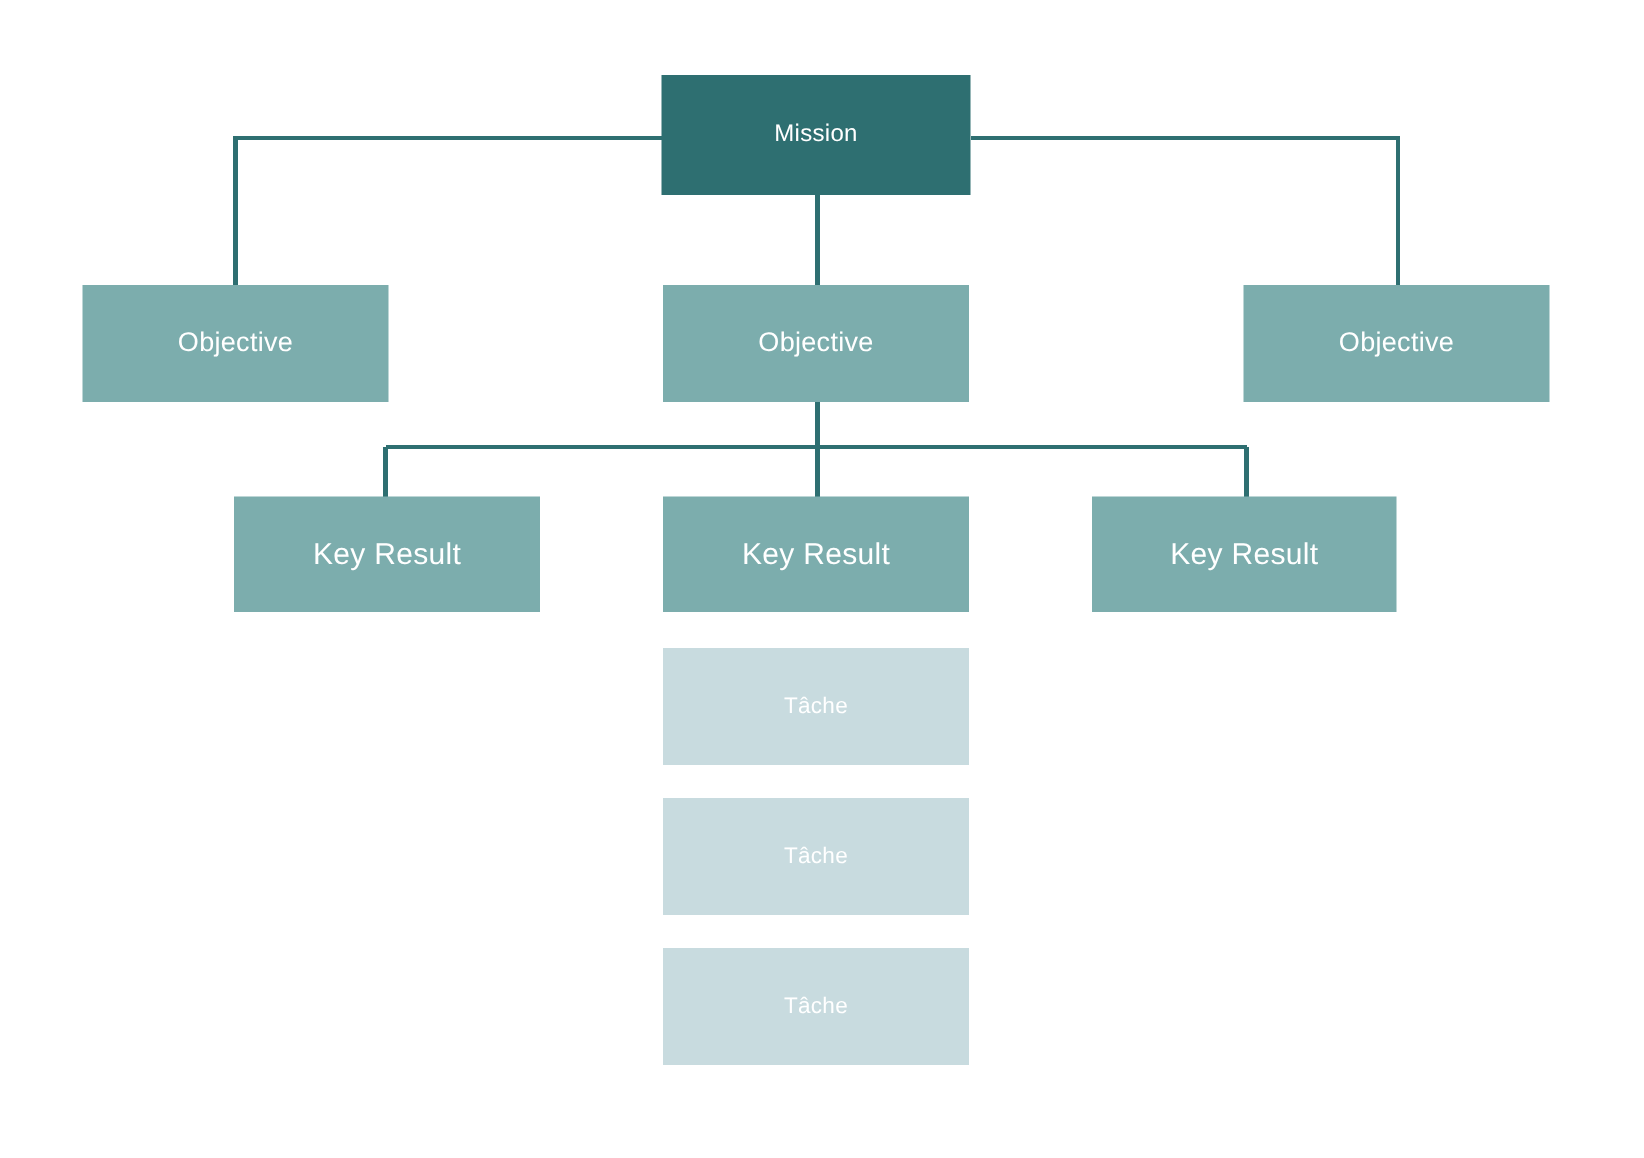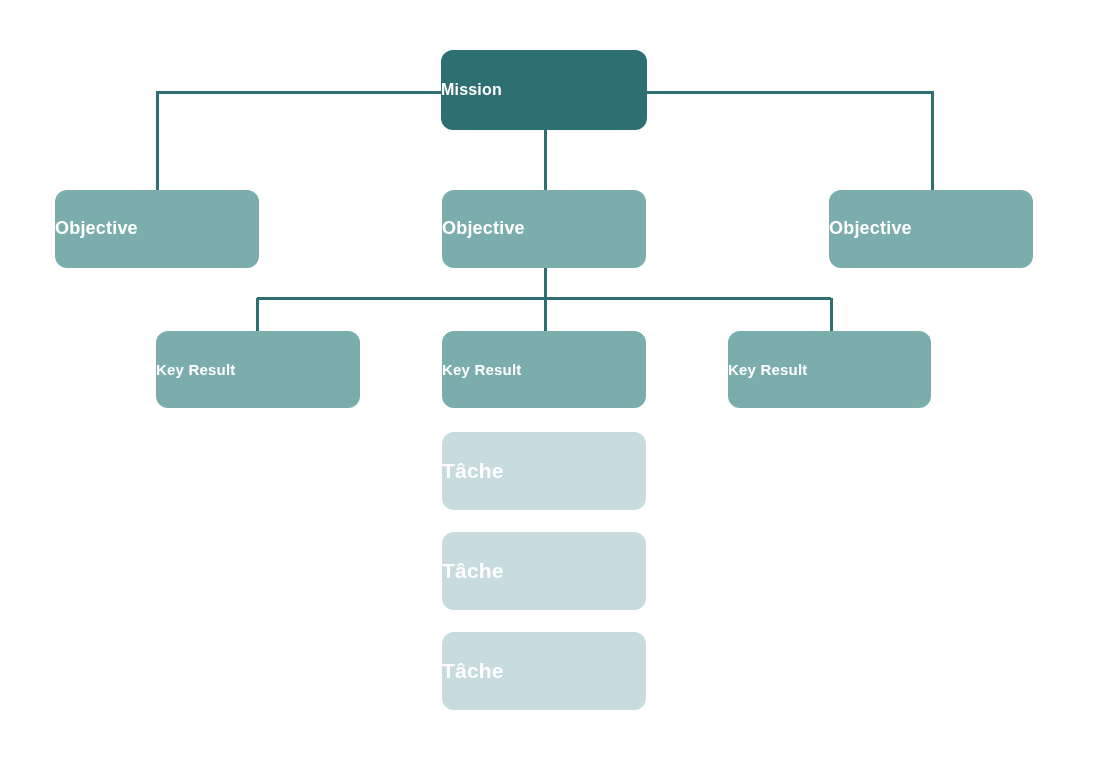--- a/index.html
+++ b/index.html
@@ -23,44 +23,43 @@
     left: 0;
     top: 0;
     width: 1096px;
     height: 772px;
     pointer-events: none;
   }
   .node {
     position: absolute;
     display: flex;
     align-items: center;
-    justify-content: flex-start;
+    justify-content: center;
     box-sizing: border-box;
     color: #ffffff;
-    font-weight: bold;
+    font-weight: normal;
     letter-spacing: 0.2px;
     text-align: center;
     line-height: 1.2;
-    border-radius: 12px;
   }
   .node.mission {
     background: #2e6f71;
     font-size: 16px;
   }
   .node.objective {
     background: #7cadad;
     font-size: 18px;
   }
   .node.keyresult {
     background: #7cadad;
-    font-size: 15px;
+    font-size: 20px;
   }
   .node.tache {
     background: #c8dbdf;
-    font-size: 21px;
+    font-size: 15px;
   }
 </style>
 </head>
 <body>
 
 <div id="canvas">
 
   <svg class="connectors" viewBox="0 0 1096 772" width="1096" height="772" aria-hidden="true">
     <g id="connector-group" stroke="#2e6f71" stroke-width="3" fill="none" shape-rendering="crispEdges">
         <polyline points="157,190 157,92 441,92"></polyline>

